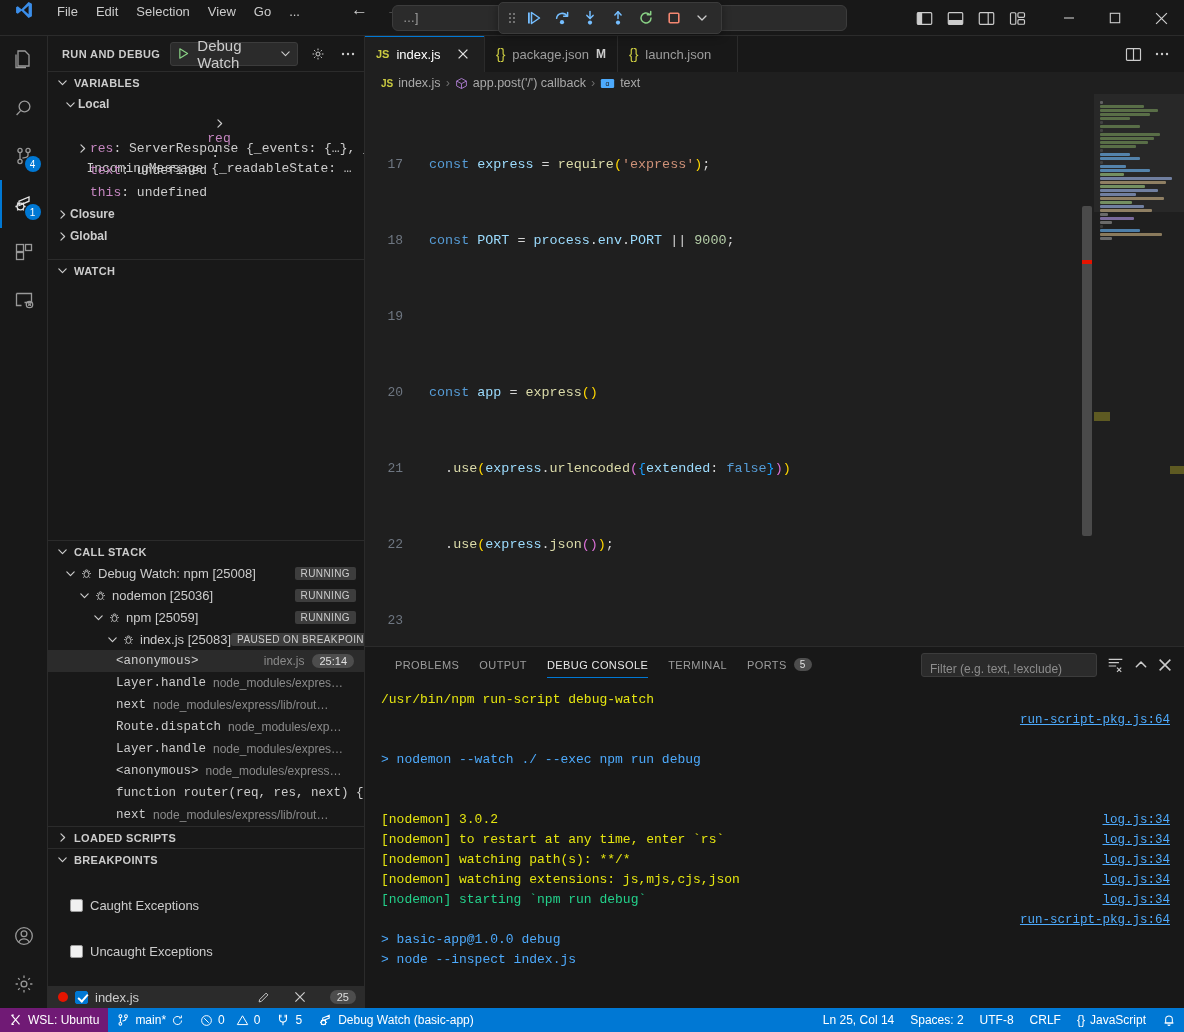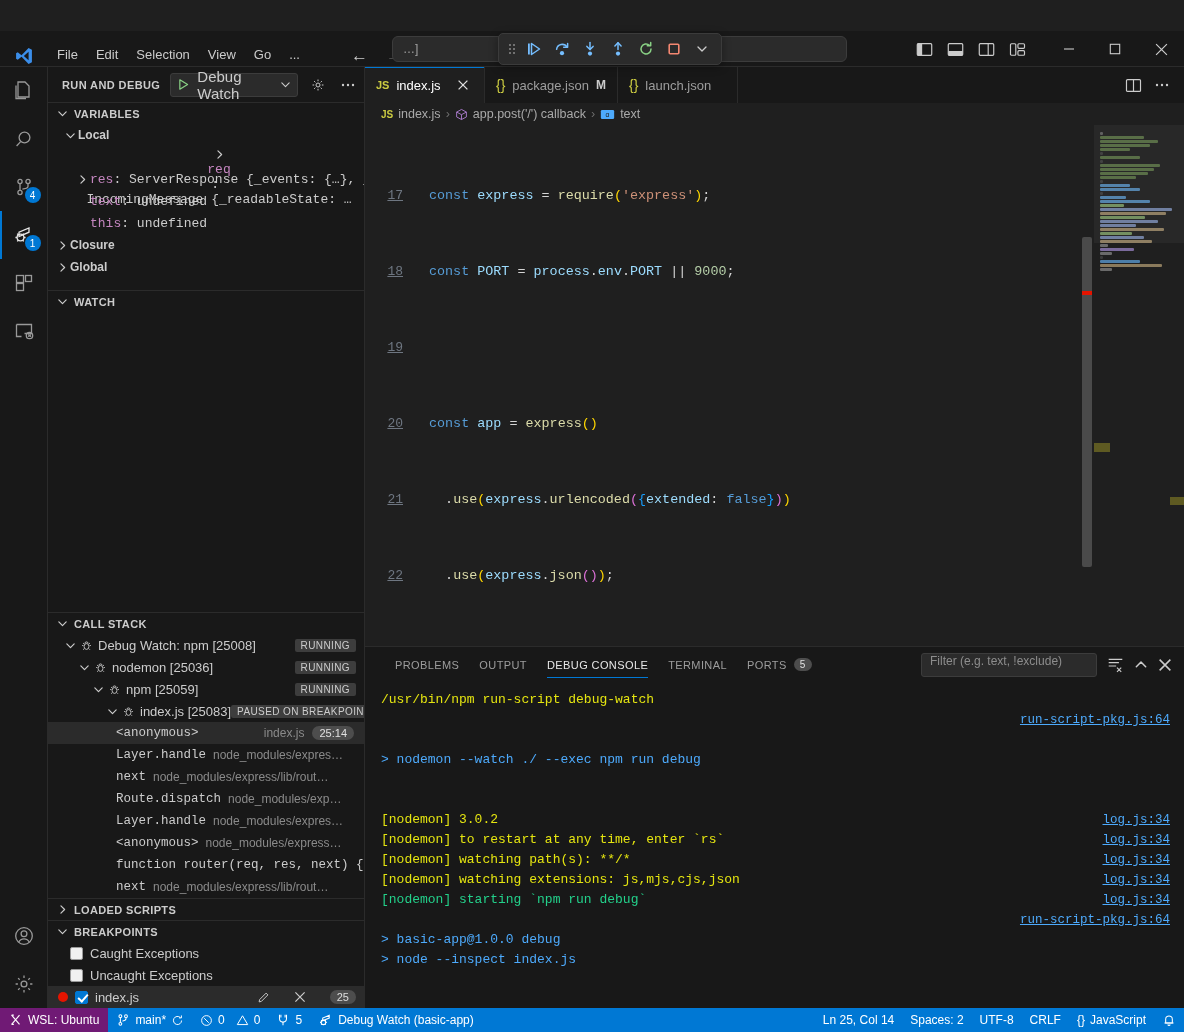--- a/index.html
+++ b/index.html
@@ -9,21 +9,21 @@
     font-family: "Liberation Sans", sans-serif;
     font-size: 13px;
     color: #cccccc;
     overflow: hidden;
   }
   .app { width: 1184px; height: 1032px; display: flex; flex-direction: column; }
 
   
   .titlebar {
     height: 36px; background: #181818; border-bottom: 1px solid #2b2b2b;
-    display: flex; align-items: flex-end; flex: 0 0 36px; position: relative; margin-top: 31px;
+    display: flex; align-items: flex-start; flex: 0 0 36px; position: relative;
   }
   .vscode-logo { width: 48px; display:flex; align-items:center; justify-content:center; }
   .menu { display: flex; align-items: center; gap: 0px; }
   .menu-item { padding: 4px 9px; font-size: 13px; color: #cccccc; border-radius: 3px; }
   .nav-arrows { display:flex; align-items:center; gap:18px; margin-left: 42px; }
   .arrow { font-size: 17px; color:#cccccc; }
   .arrow.dim { color:#5a5a5a; }
   .searchbox {
     position:absolute; left:392px; top:5px; width:455px; height:26px;
     background:#2b2b2b; border:1px solid #3c3c3c; border-radius:6px;
@@ -108,21 +108,21 @@
     margin-left:auto; margin-right:8px; background:#3d3d3d; color:#cccccc;
     font-size:10px; letter-spacing:.4px; padding:1px 6px; border-radius:2px;
     font-family:"Liberation Sans", sans-serif; flex:0 0 auto;
   }
   .lineno-badge {
     margin-left:auto; margin-right:10px; background:#4d4d4d; color:#e0e0e0;
     font-size:11px; padding:1px 7px; border-radius:9px; font-family:"Liberation Sans", sans-serif;
   }
   .bug-ico { margin:0 5px 0 2px; flex:0 0 auto; display:flex; align-items:center; }
 
-  .bp-row { height:22px; display:flex; align-items:center; font-size:13px; padding-left:22px; gap:7px; }
+  .bp-row { height:22px; display:flex; align-items:center; font-size:13px; padding-left:22px; gap:7px;margin-top:24px; }
   .bp-row.selected { background:#2b2b2b; }
   .cb { width:13px; height:13px; border:1px solid #9a9a9a; background:#f0f0f0; border-radius:2px; flex:0 0 13px;}
   .cb.checked { background:#0078d4; border-color:#0078d4; position:relative; }
   .cb.checked::after {
     content:""; position:absolute; left:4px; top:0px; width:4px; height:8px;
     border:solid #fff; border-width:0 2px 2px 0; transform:rotate(42deg);
   }
   .bp-dot { width:10px; height:10px; border-radius:50%; background:#e51400; flex:0 0 10px; }
   .bp-actions { margin-left:auto; display:flex; align-items:center; gap:24px; padding-right:8px; }
   .bp-count { background:#4d4d4d; color:#ddd; font-size:11px; border-radius:9px; padding:1px 7px; }
@@ -152,21 +152,20 @@
   .code-scroll { flex:1; position:relative; overflow:hidden; }
   .code {
     font-family:"Liberation Mono", monospace; font-size:13.4px; line-height:19px;
     white-space:pre; padding-top:4px;
   }
   .cline { height:19px; display:flex; align-items:center; position:relative; }
   .gutter {
     width:54px; flex:0 0 54px; text-align:right; padding-right:16px;
     color:#6e7681; font-size:13px; font-family:"Liberation Mono", monospace;
     position:relative;
-    text-decoration:underline;
   }
   .ctext { flex:1; padding-left:10px; position:relative; }
 
   
   .kw   { color:#569cd6; }  
   .fn   { color:#dcdcaa; }
   .str  { color:#ce9178; }
   .num  { color:#b5cea8; }
   .var  { color:#9cdcfe; }
   .op   { color:#d4d4d4; }
@@ -187,21 +186,21 @@
   .ptab {
     font-size:11px; letter-spacing:.4px; color:#9d9d9d; padding:0 10px; height:35px;
     display:flex; align-items:center; gap:7px; position:relative; text-transform:uppercase;
   }
   .ptab.active { color:#e7e7e7; }
   .ptab.active::after { content:""; position:absolute; left:10px; right:10px; bottom:4px; height:1px; background:#0078d4; }
   .port-badge { background:#4d4d4d; color:#e0e0e0; font-size:10px; border-radius:9px; padding:1px 6px; }
   .panel-actions { margin-left:auto; display:flex; align-items:center; gap:10px; padding-right:12px; }
   .filter-input {
     width:176px; height:24px; background:#2b2b2b; border:1px solid #3c3c3c; border-radius:3px;
-    display:flex; align-items:flex-start; padding-left:8px; font-size:12px; color:#8d8d8d;
+    display:flex; align-items:flex-end; padding-left:8px; font-size:12px; color:#8d8d8d;
   }
   .console-body {
     flex:1; overflow:hidden; position:relative;
     font-family:"Liberation Mono", monospace; font-size:13px; line-height:20px;
     padding:8px 0 0 0;
   }
   .cons-line { display:flex; align-items:baseline; padding:0 14px 0 16px; height:20px; }
   .cons-msg { white-space:pre; }
   .cons-src { margin-left:auto; color:#4daafc; text-decoration:underline; font-size:12.5px; white-space:nowrap; }
   .c-yellow { color:#e5e510; }

